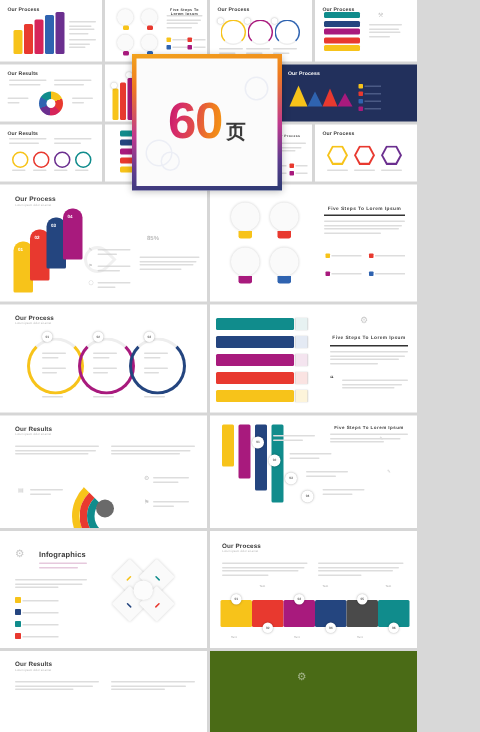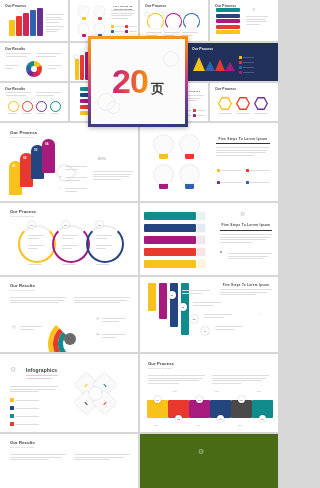--- a/index.html
+++ b/index.html
@@ -777,17 +777,17 @@
   <span class="drop"></span>
 </div>
 
 <div class="hero">
   <div class="hero-frame"></div>
   <div class="hero-inner">
     <div class="hero-deco" style="left:6px;top:54px;width:16px;height:16px"></div>
     <div class="hero-deco" style="left:16px;top:62px;width:11px;height:11px"></div>
     <div class="hero-deco" style="left:72px;top:12px;width:14px;height:14px"></div>
     <div class="hero-num">
-      <span class="n">20</span>
+      <span class="n">60</span>
       <span class="u">页</span>
     </div>
   </div>
 </div>
 
 </body></html>

